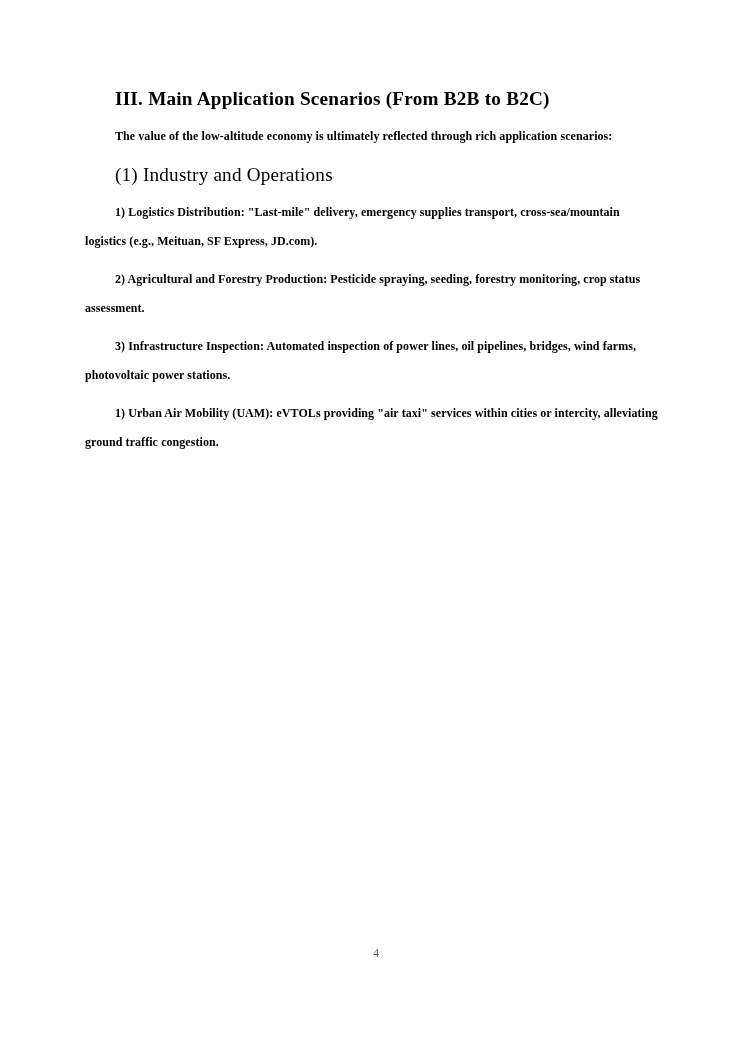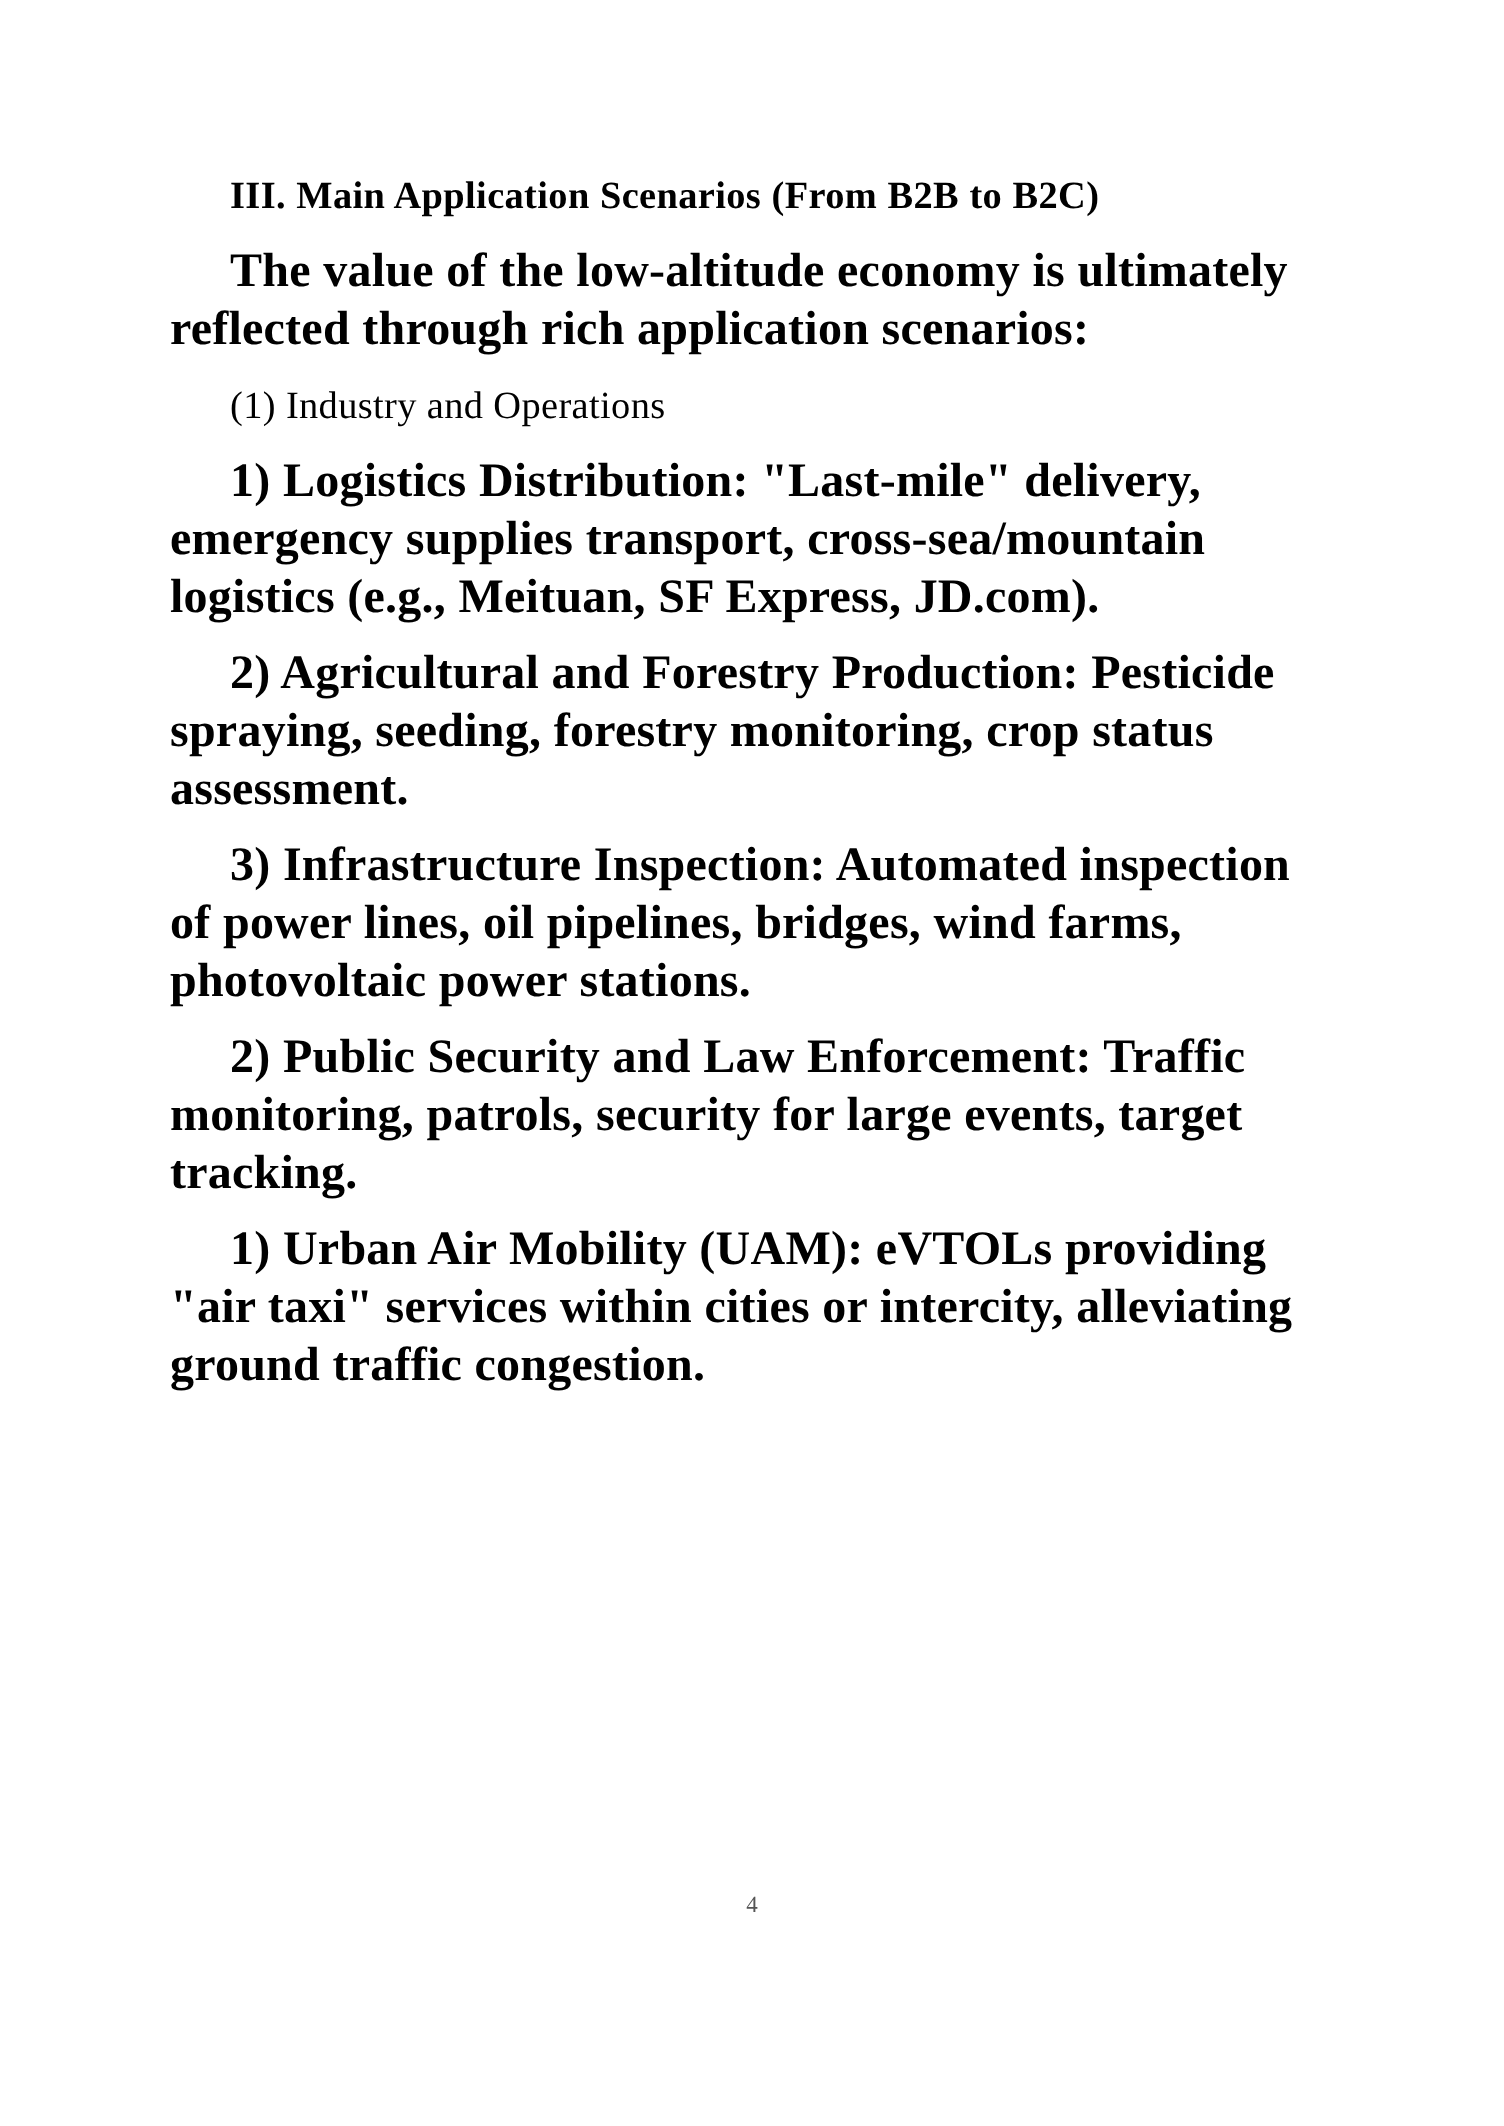--- a/index.html
+++ b/index.html
@@ -38,21 +38,21 @@
     font-size: 19.2px;
     font-weight: bold;
     line-height: 29px;
     text-indent: 30px;
     margin: 0 0 9px 0;
     letter-spacing: 0.01em;
     word-spacing: 0.01em;
   }
 
   .para {
-    font-size: 24px;
+    font-size: 12px;
     font-weight: bold;
     line-height: 29px;
     text-indent: 30px;
     margin: 0 0 9px 0;
     text-align: left;
     letter-spacing: 0.005em;
     word-spacing: 0.005em;
   }
 
   .subheading {
@@ -91,21 +91,20 @@
 
     <p class="para">1) Logistics Distribution: "Last-mile" delivery, emergency supplies transport, cross-sea/mountain logistics (e.g., Meituan, SF Express, JD.com).</p>
 
     <p class="para">2) Agricultural and Forestry Production: Pesticide spraying, seeding, forestry monitoring, crop status assessment.</p>
 
     <p class="para">3) Infrastructure Inspection: Automated inspection of power lines, oil pipelines, bridges, wind farms, photovoltaic power stations.</p>
 
 
 
 
-    <p class="para">2) Public Security and Law Enforcement: Traffic monitoring, patrols, security for large events, target tracking.</p>
 
 
 
     <p class="para">1) Urban Air Mobility (UAM): eVTOLs providing "air taxi" services within cities or intercity, alleviating ground traffic congestion.</p>
 
   </div>
 
   <div class="page-number">4</div>
 
 </div>

